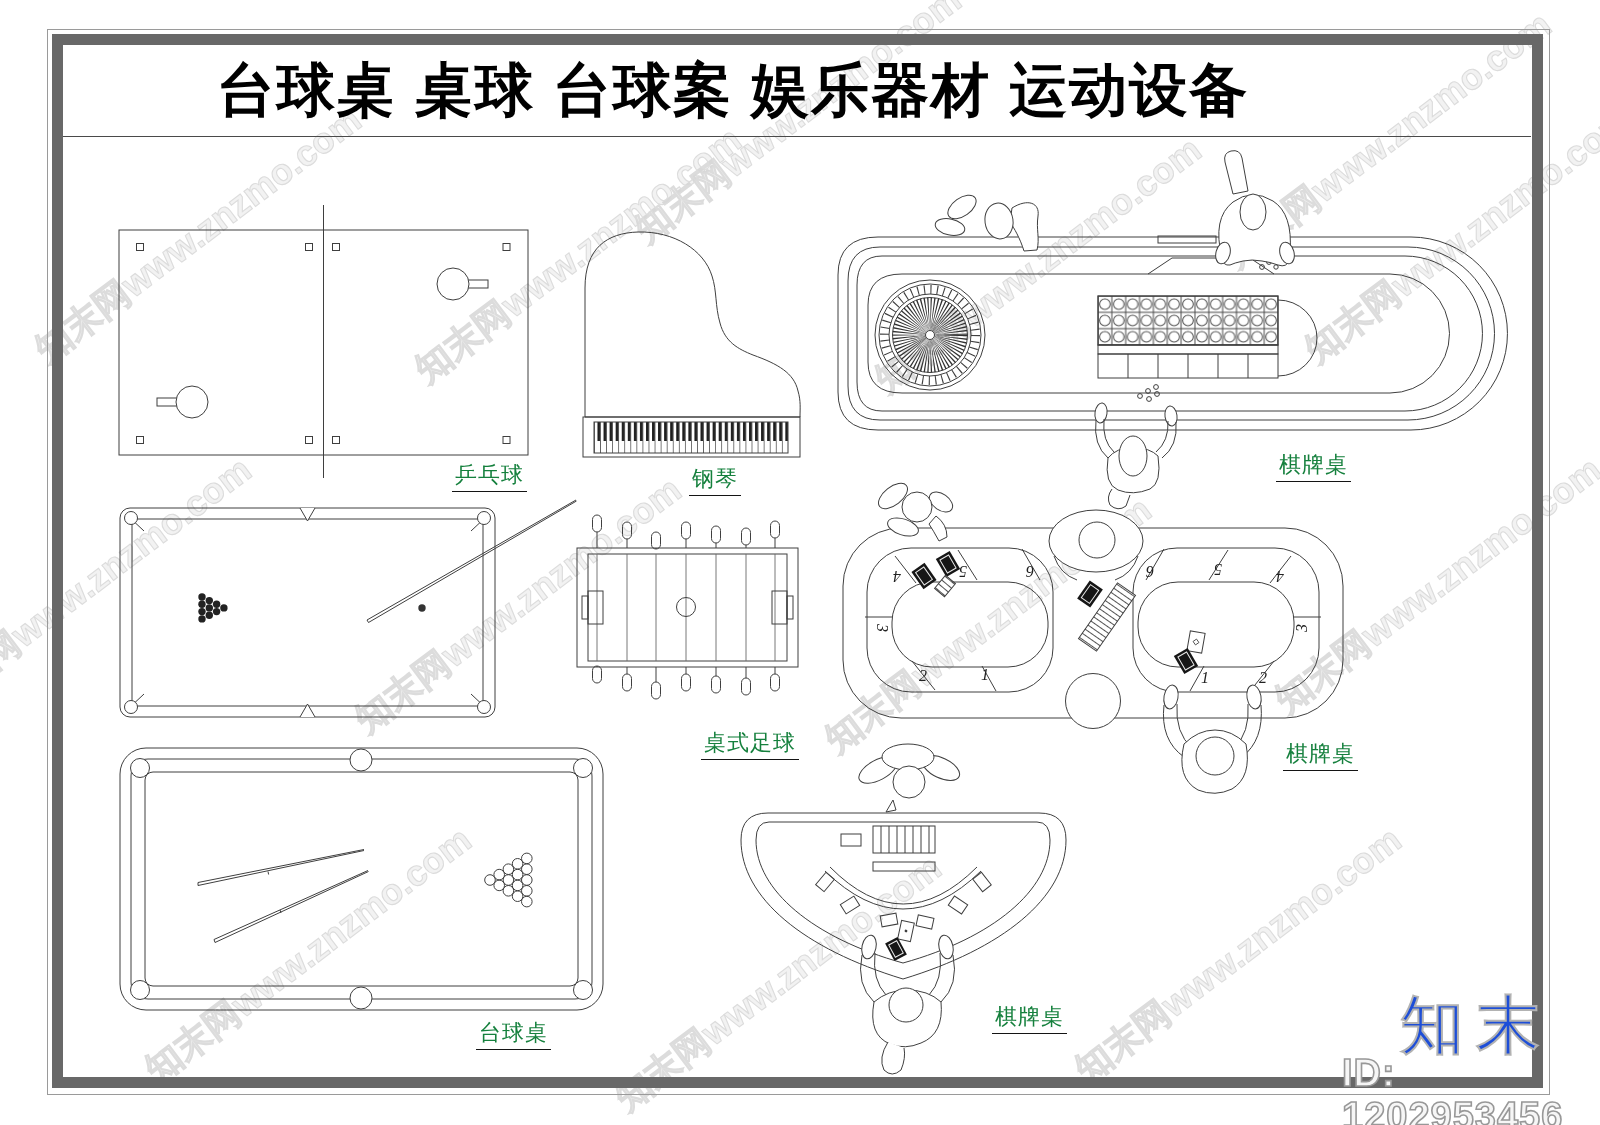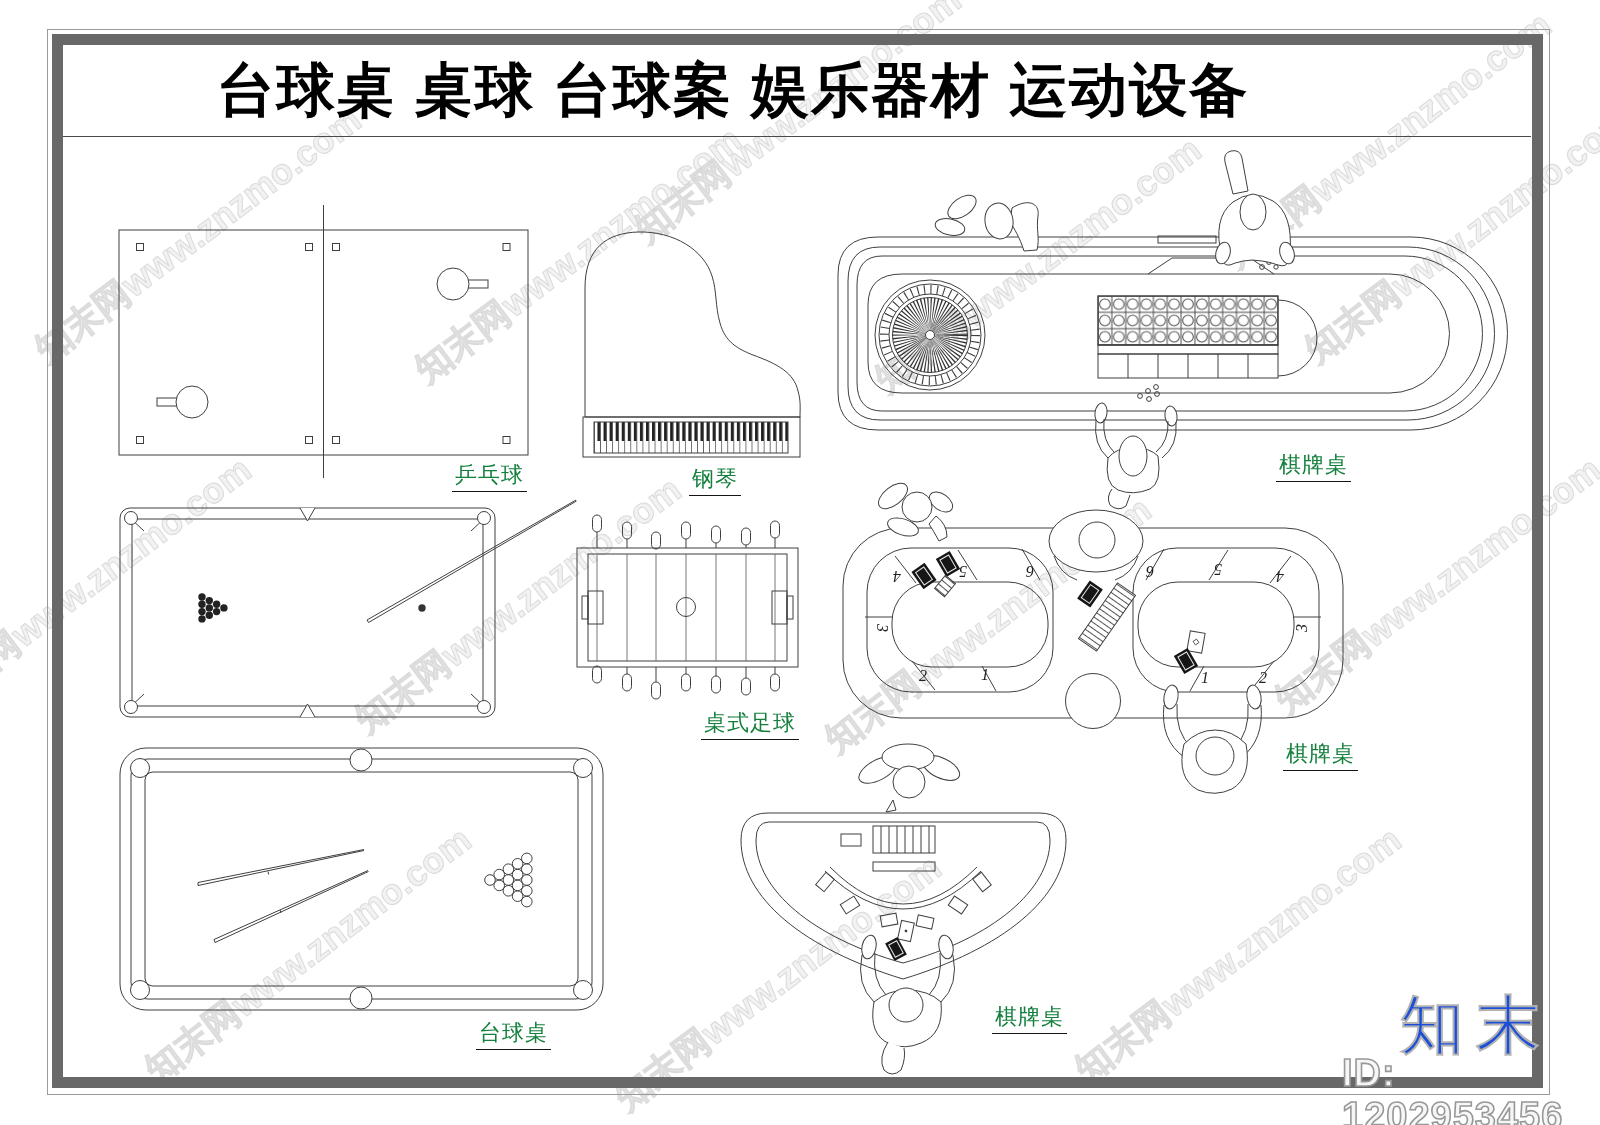--- a/index.html
+++ b/index.html
@@ -430,20 +430,20 @@
         <path d="M874,1002 Q868,1035 890,1044 Q905,1050 921,1043 Q944,1034 941,1002 Q928,990 907,990 Q888,990 874,1002 Z"></path>
         <circle cx="906" cy="1005" r="17"></circle>
         <path d="M888,1042 Q878,1058 884,1070 Q892,1078 901,1070 Q906,1058 904,1048"></path>
       </g>
     </g>
   </svg>
 
   <div class="lbl" style="left:452px;top:460px">乒乓球</div>
   <div class="lbl" style="left:689px;top:464px">钢琴</div>
   <div class="lbl" style="left:1276px;top:450px">棋牌桌</div>
-  <div class="lbl" style="left:701px;top:708px">桌式足球</div>
+  <div class="lbl" style="left:701px;top:728px">桌式足球</div>
   <div class="lbl" style="left:1283px;top:739px">棋牌桌</div>
   <div class="lbl" style="left:476px;top:1018px">台球桌</div>
   <div class="lbl" style="left:992px;top:1002px">棋牌桌</div>
 
   <div class="znzmo-logo">知末</div>
   <div class="sheet-id">ID: 1202953456</div>
 </div>
 
 </body></html>

